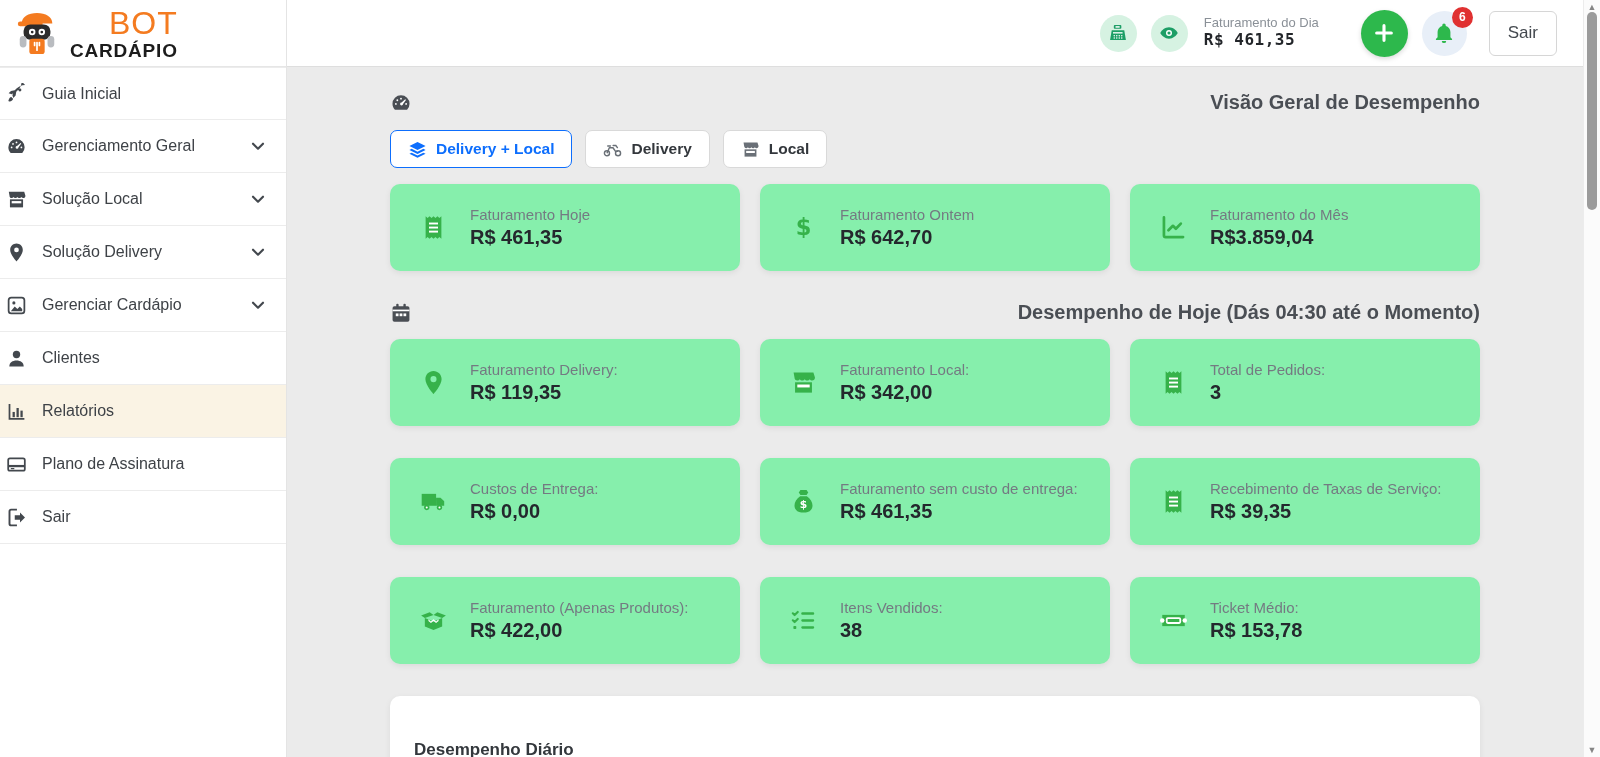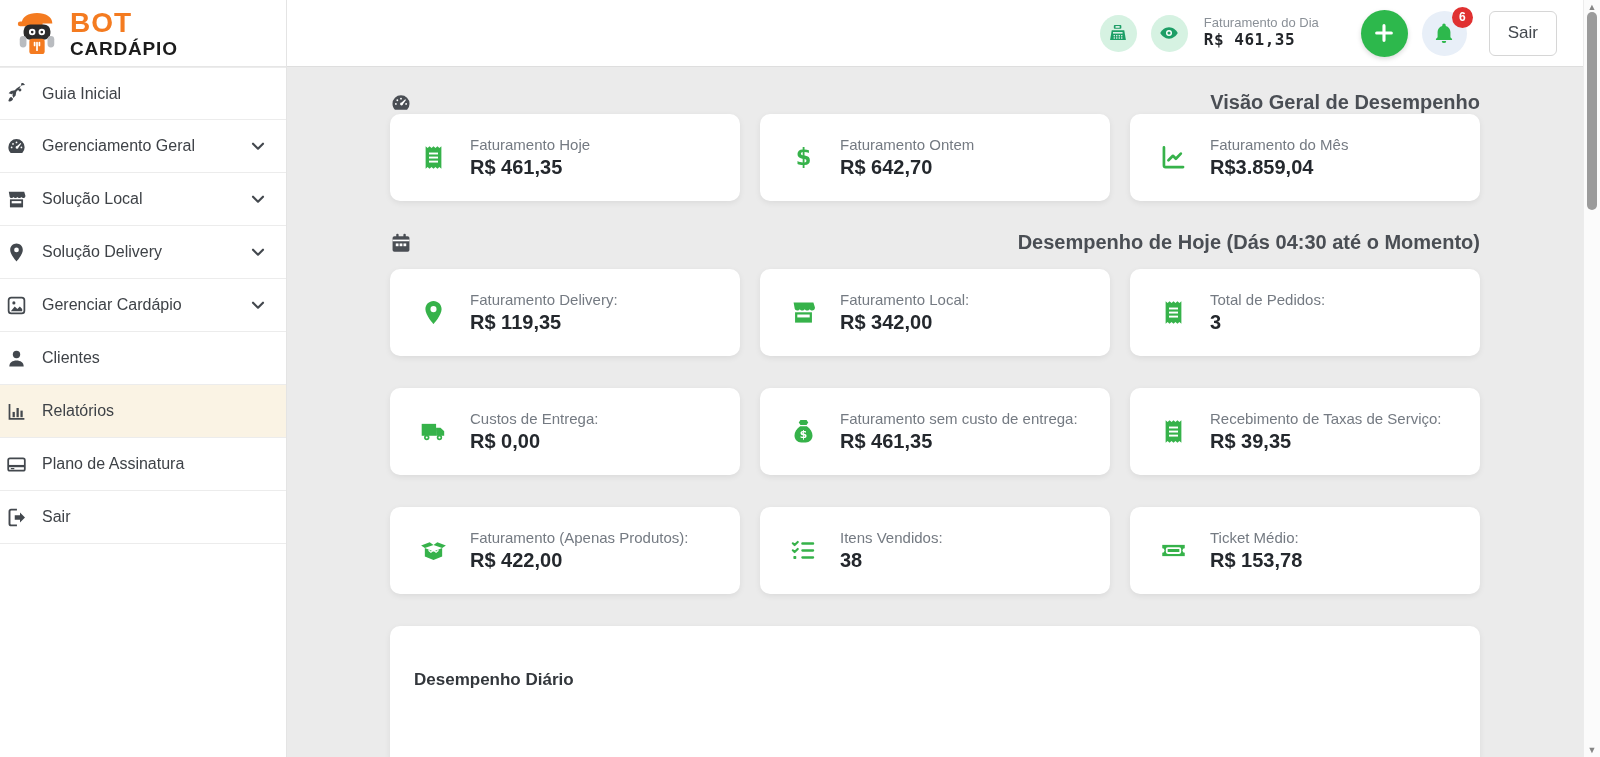--- a/index.html
+++ b/index.html
@@ -3,21 +3,21 @@
 <meta charset="utf-8">
 <style>
   * { margin:0; padding:0; box-sizing:border-box; }
   html,body { width:1600px; height:757px; overflow:hidden; font-family:"Liberation Sans", sans-serif; background:#ebebeb; }
   .page { display:flex; width:1600px; height:757px; }
 
   
   .sidebar { width:287px; background:#fff; border-right:1px solid #e4e4e4; flex:0 0 287px; display:flex; flex-direction:column; }
   .logo-area { height:67px; border-bottom:1px solid #e6e6e6; display:flex; align-items:center; padding-left:14px; gap:10px; }
   .brand-text { line-height:1; }
-  .brand-bot { color:#f47b20; font-weight:700; font-size:28px; letter-spacing:1px; }
+  .brand-bot { color:#f47b20; font-weight:400; font-size:32px; letter-spacing:1px;text-align:right; }
   .brand-cardapio { color:#1c1c1c; font-weight:800; font-size:19px; letter-spacing:.8px; margin-top:2px; }
   .nav { display:flex; flex-direction:column; }
   .nav-item { height:53px; display:flex; align-items:center; padding:0 20px 0 6px; gap:15px; border-bottom:1px solid #ececec; cursor:pointer; color:#3e4247; font-size:16px; background:#fff; }
   .nav-item:first-child { border-top:1px solid #ececec; }
   .nav-item.active { background:#faf3e4; }
   .nav-item .nico { width:21px; height:21px; color:#43484e; flex:0 0 21px; }
   .nav-item .chev { margin-left:auto; width:16px; height:16px; color:#43484e; }
   .nav-label { flex:0 1 auto; }
 
   
@@ -40,21 +40,21 @@
   .container { width:1090px; margin:0 auto; padding-top:24px; }
   .sec-title { display:flex; align-items:center; gap:11px; color:#4a4e54; font-size:20px; font-weight:600;justify-content:space-between; }
   .sec-title svg { width:22px; height:22px; color:#4a4e54; flex:0 0 22px; }
   .tabs { display:flex; gap:13px; margin:16px 0 16px; }
   .tab { display:flex; align-items:center; gap:9px; height:38px; padding:0 17px; border-radius:7px; background:#fff; border:1px solid #d9d9d9; font-size:15.5px; font-weight:600; color:#33373c; cursor:pointer; font-family:"Liberation Sans", sans-serif; }
   .tab svg { width:19px; height:19px; color:#6a7077; }
   .tab.active { border:1px solid #0d6efd; color:#0d6efd; }
   .tab.active svg { color:#0d6efd; }
 
   .grid { display:grid; grid-template-columns:repeat(3, 1fr); column-gap:20px; row-gap:32px; }
-  .card { background:#ffffff; border-radius:10px; height:87px; display:flex; align-items:center; padding:0 16px 0 30px; gap:23px; box-shadow:0 2px 6px rgba(0,0,0,.07); }
+  .card { background:#86efac; border-radius:10px; height:87px; display:flex; align-items:center; padding:0 16px 0 30px; gap:23px; box-shadow:0 2px 6px rgba(0,0,0,.07); }
   .card .cic { width:27px; height:27px; color:#36b24a; flex:0 0 27px; }
   .cl { font-size:15px; color:#747a82; margin-bottom:3px; }
   .cv { font-size:20px; font-weight:bold; color:#24282d; }
 
   .sec2 { margin-top:30px; margin-bottom:15px; }
   .daily-panel { margin-top:32px; background:#fff; border-radius:10px; height:140px; padding:44px 24px 0; box-shadow:0 2px 6px rgba(0,0,0,.07); }
   .daily-title { font-size:17px; font-weight:bold; color:#33373c; }
 
   
   .scrollbar { flex:0 0 17px; background:#fbfbfb; border-left:1px solid #ececec; position:relative; }
@@ -336,20 +336,40 @@
     <div class="content">
       <div class="container">
 
         <div class="sec-title">
           <svg>
               <use href="#i-gauge"></use>
             </svg>
           <span>Visão Geral de Desempenho</span>
         </div>
 
+        <div class="tabs">
+          <button class="tab active">
+            <svg>
+                <use href="#i-layers"></use>
+              </svg>
+            <span>Delivery + Local</span>
+          </button>
+          <button class="tab">
+            <svg>
+                <use href="#i-moto"></use>
+              </svg>
+            <span>Delivery</span>
+          </button>
+          <button class="tab">
+            <svg>
+                <use href="#i-store"></use>
+              </svg>
+            <span>Local</span>
+          </button>
+        </div>
 
         <div class="grid">
           <div class="card">
             <svg class="cic">
                 <use href="#i-receipt"></use>
               </svg>
             <div>
                 <div class="cl">Faturamento Hoje</div>
             <div class="cv">R$ 461,35</div>
               </div>

